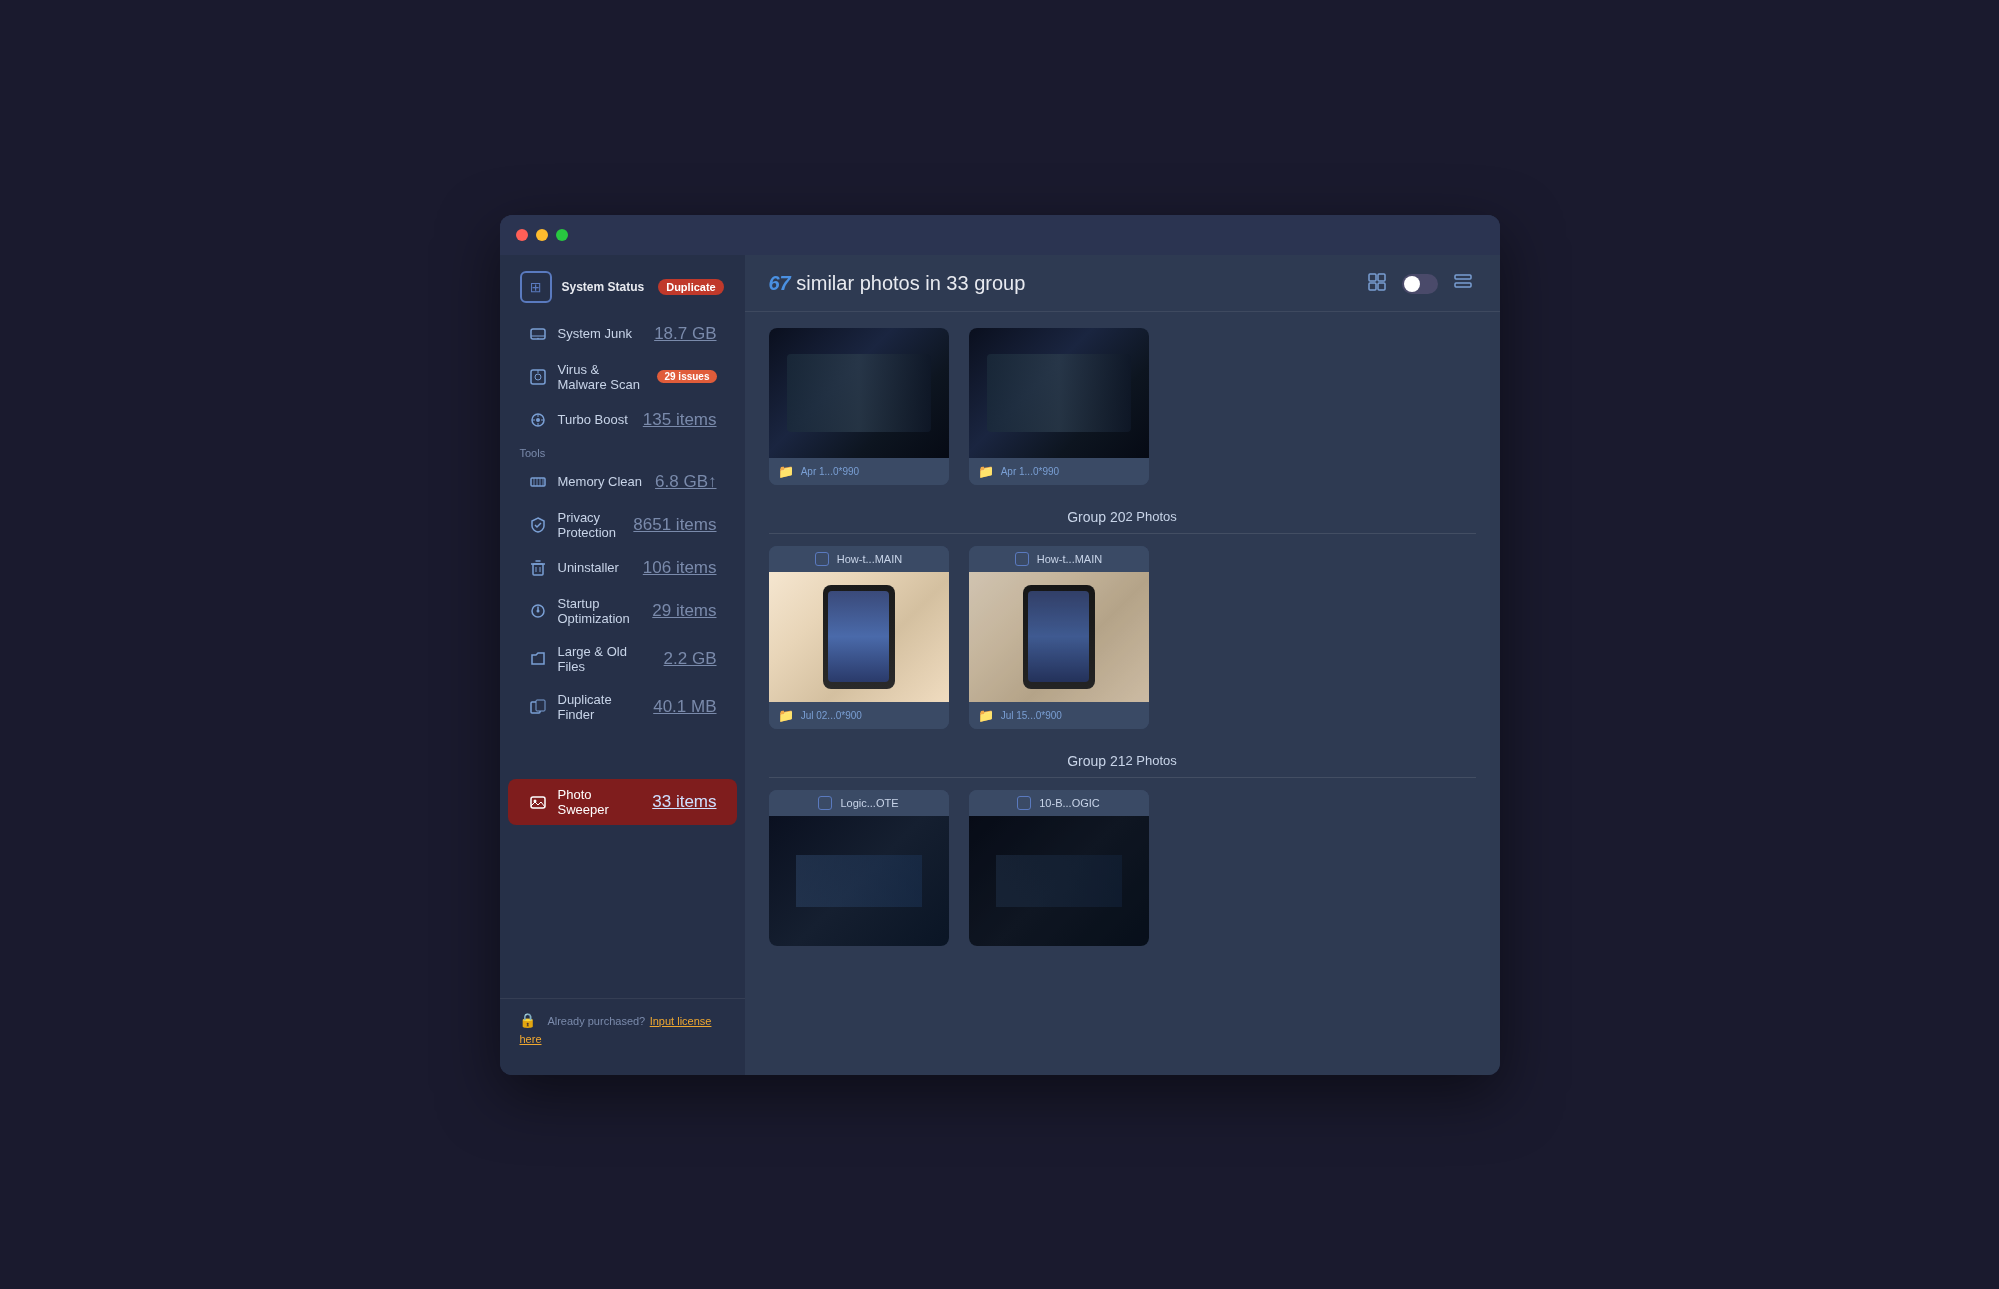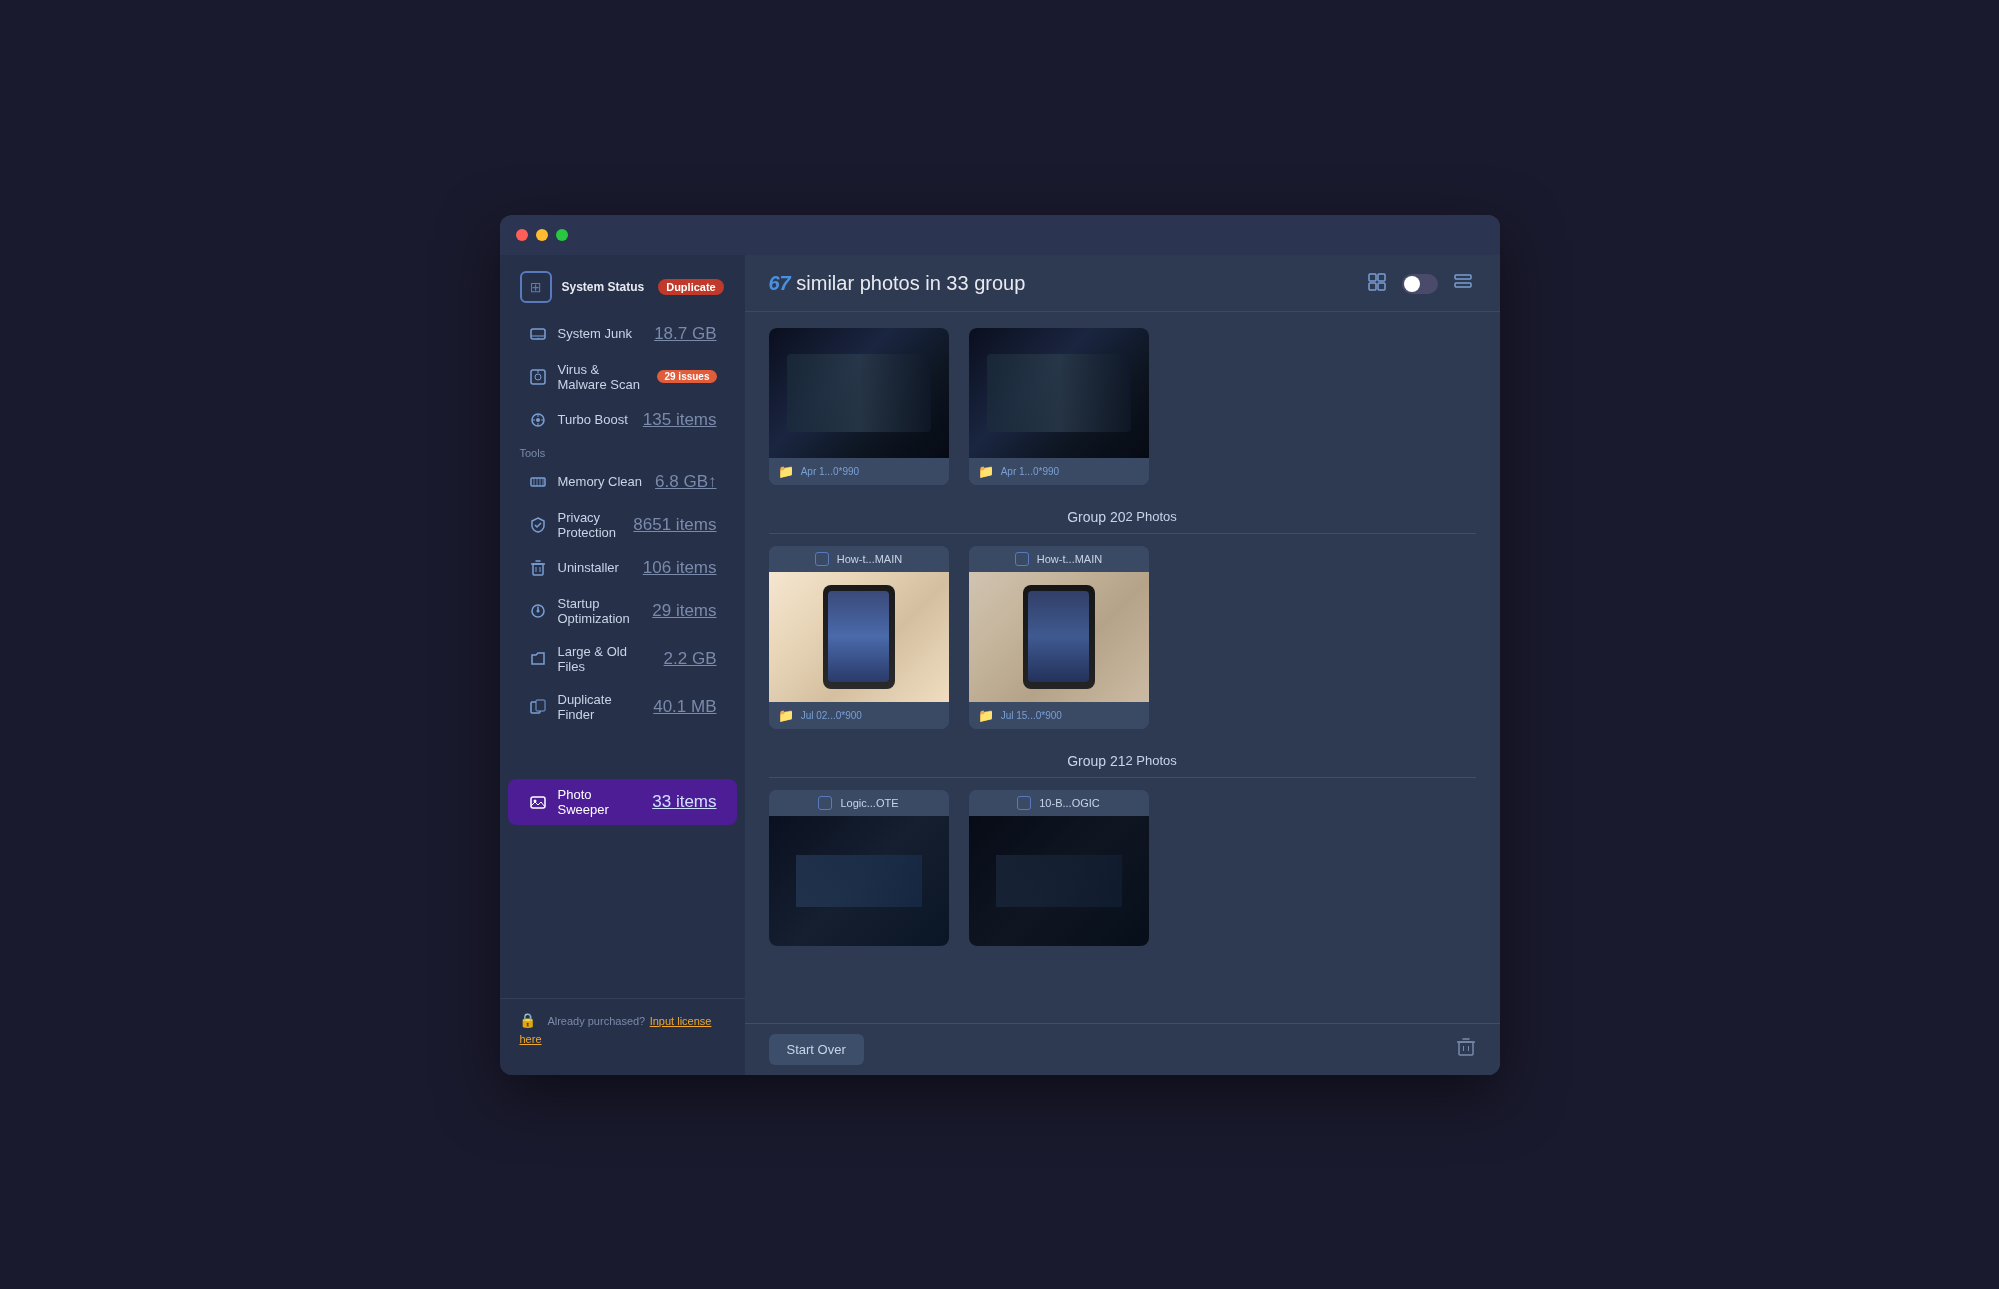--- a/index.html
+++ b/index.html
@@ -93,21 +93,21 @@
       display: flex;
       align-items: center;
       padding: 8px 20px;
       cursor: pointer;
       border-radius: 8px;
       margin: 1px 8px;
       transition: background 0.15s;
       gap: 10px;
     }
     .sidebar-item.active {
-      background: #4c1d95;
+      background: #7f1d1d;
       margin-top: 48px;
     }
     .sidebar-item-icon {
       width: 20px; height: 20px;
       display: flex;
       align-items: center;
       justify-content: center;
       color: #7a9fd4;
       font-size: 14px;
       flex-shrink: 0;
@@ -628,28 +628,15 @@
                 <div class="photo-checkbox"></div>
                 <span class="photo-filename">10-B...OGIC</span>
               </div>
               <div class="photo-thumb-placeholder dark-photo" style="filter: brightness(0.7);"></div>
             </div>
           </div>
         </div>
 
       </div>
 
-      <div class="bottom-bar">
-        <button class="start-over-btn">Start Over</button>
-        <div class="bottom-spacer"></div>
-        <button class="delete-icon-btn">
-          <svg width="20" height="20" viewBox="0 0 20 20" fill="none">
-            <rect x="3" y="5" width="14" height="13" rx="1" stroke="#7a8aab" stroke-width="1.5"></rect>
-            <line x1="1" y1="5" x2="19" y2="5" stroke="#7a8aab" stroke-width="1.5"></line>
-            <line x1="7" y1="2" x2="13" y2="2" stroke="#7a8aab" stroke-width="1.5" stroke-linecap="round"></line>
-            <line x1="7.5" y1="9" x2="7.5" y2="14" stroke="#7a8aab" stroke-width="1"></line>
-            <line x1="12.5" y1="9" x2="12.5" y2="14" stroke="#7a8aab" stroke-width="1"></line>
-          </svg>
-        </button>
-      </div>
     </div>
   </div>
 </div>
 
 </body></html>

